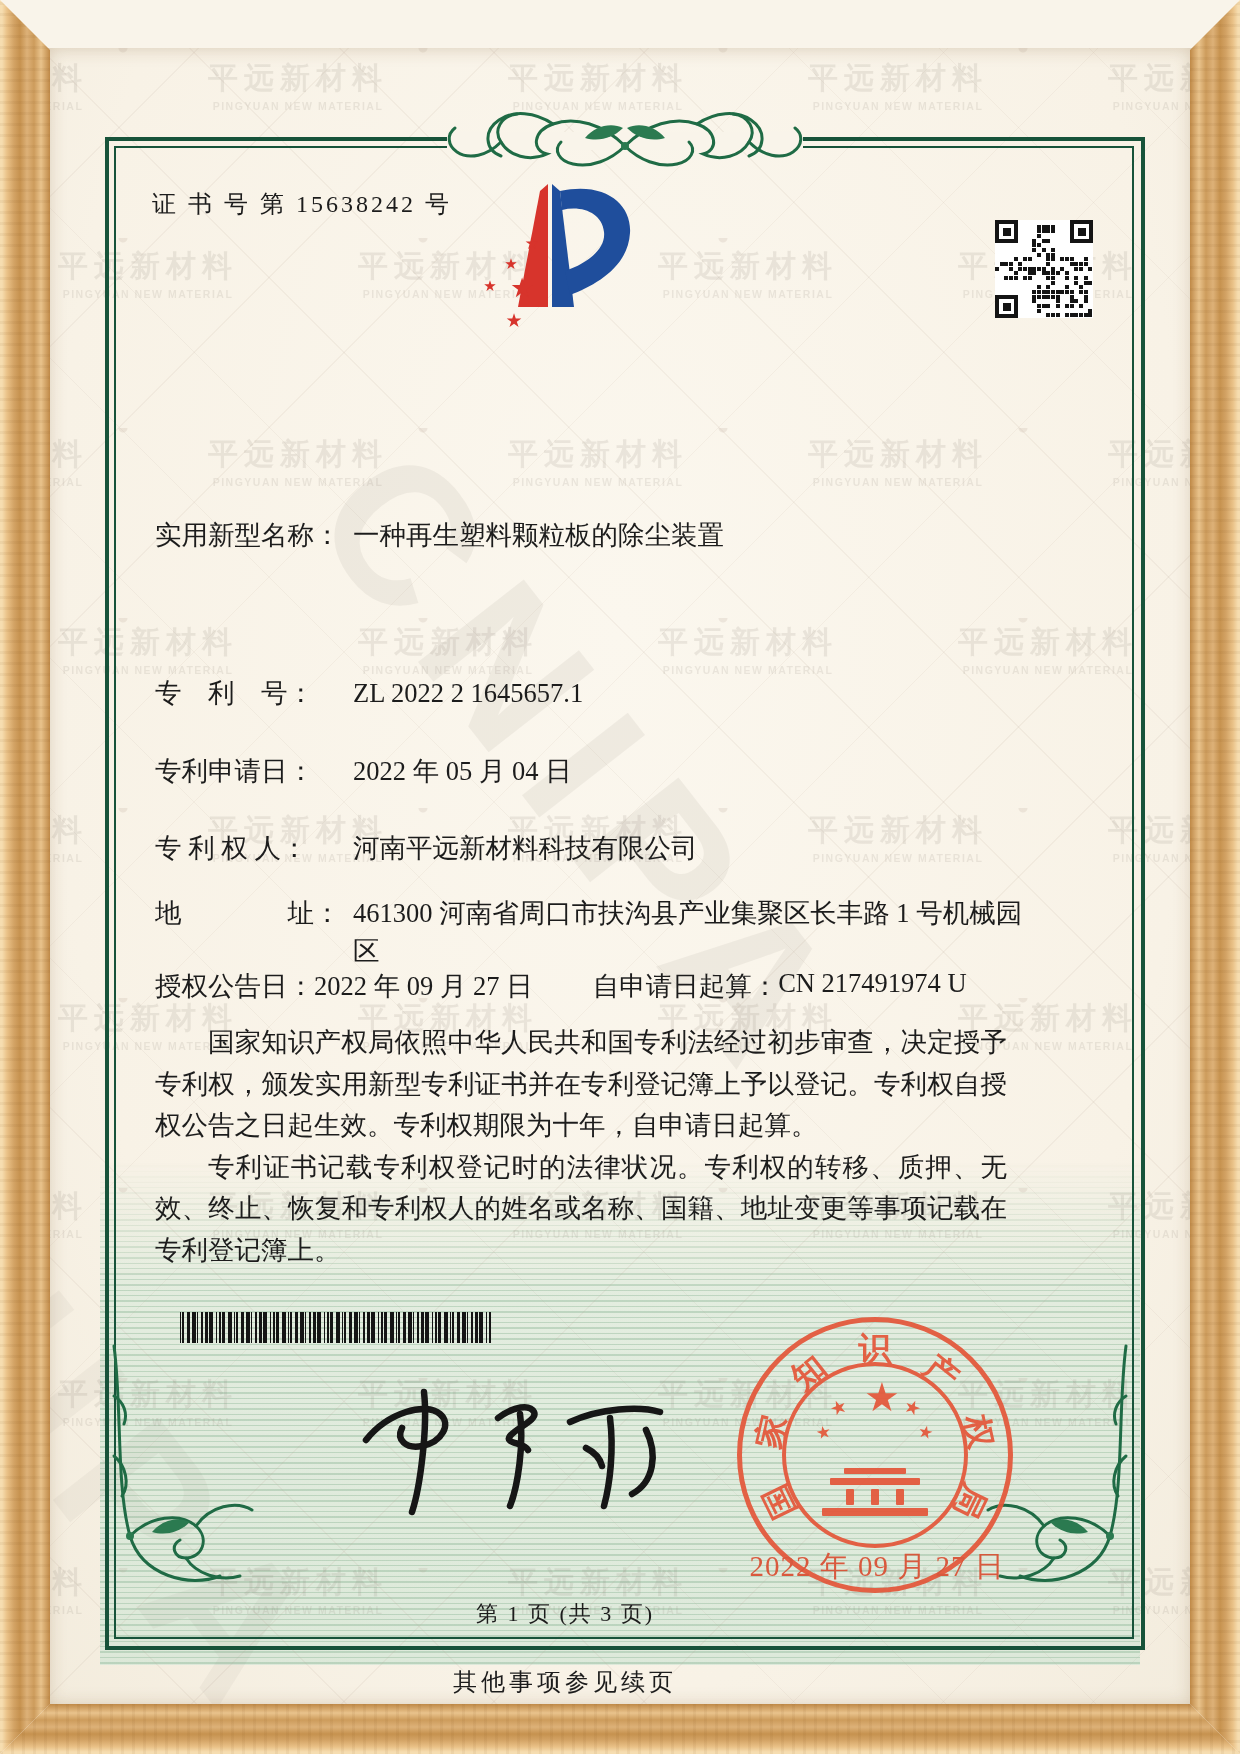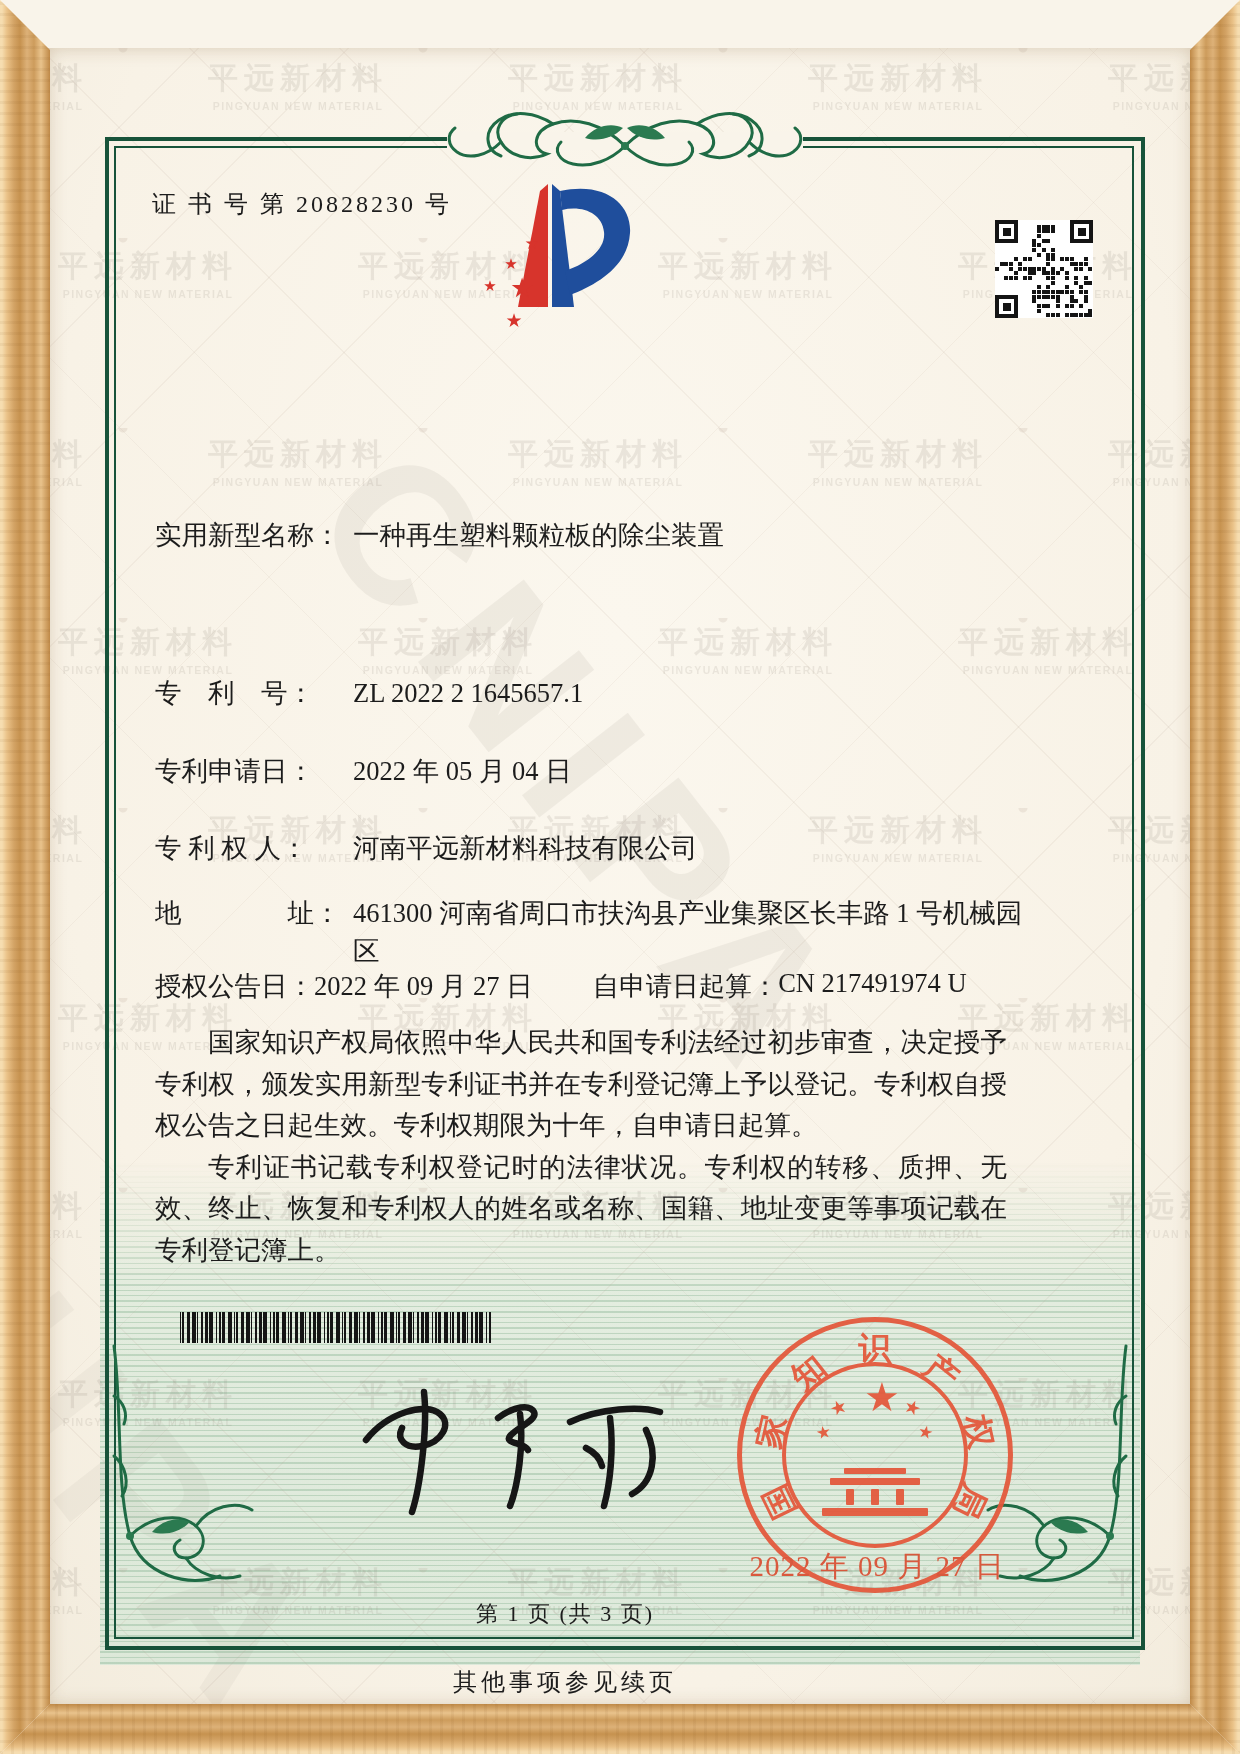--- a/index.html
+++ b/index.html
@@ -323,21 +323,21 @@
         <path d="M86,222 C96,238 120,246 140,240"></path>
         <path d="M14,120 C26,130 30,148 22,160"></path>
         <path d="M14,60 C24,66 28,78 24,88"></path>
       </g>
       <g fill="#2b7a50">
         <path d="M52,196 C62,184 78,180 90,186 C80,196 66,200 52,196 Z"></path>
         <circle cx="30" cy="200" r="4"></circle>
       </g>
     </svg>
 
-    <div class="ct cert-no">证 书 号 第 20828230 号</div>
+    <div class="ct cert-no">证 书 号 第 15638242 号</div>
 
     <svg class="ct logo" width="185" height="152" viewBox="0 0 185 152">
       <path d="M64,10 L72,3 L72,126 L42,126 Z" fill="#d7342c"></path>
       <path d="M76,3 L84,10 L98,126 L76,126 Z" fill="#1f4e9c"></path>
       <path d="M84,10 C130,0 156,24 154,52 C152,86 120,104 94,114 L89,90 C112,82 130,68 128,51 C126,32 106,24 86,29 Z" fill="#1f4e9c"></path>
       <g fill="#d7342c" text-anchor="middle" font-family="'DejaVu Sans',sans-serif">
         <text x="56" y="68" font-size="17">★</text>
         <text x="35" y="88" font-size="15">★</text>
         <text x="14" y="110" font-size="15">★</text>
         <text x="46" y="116" font-size="27">★</text>

